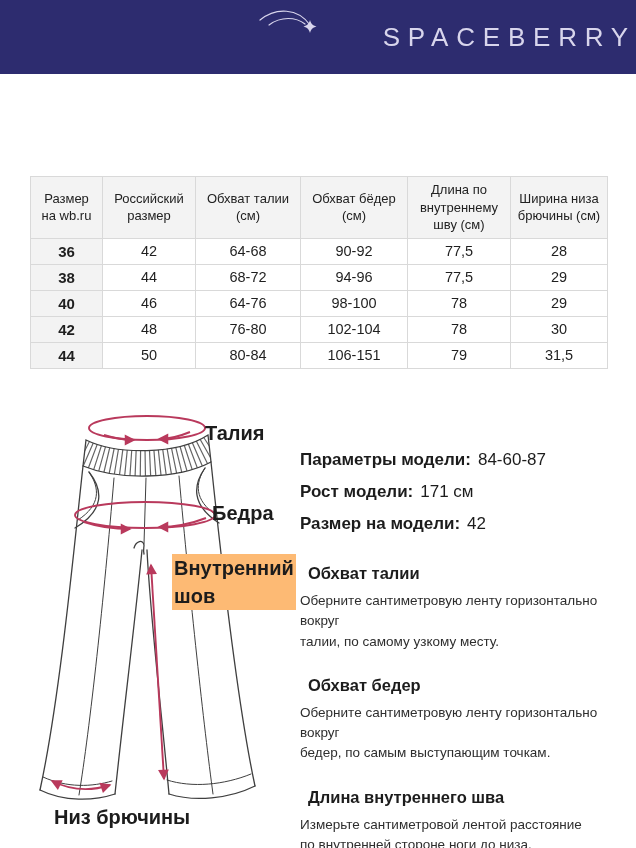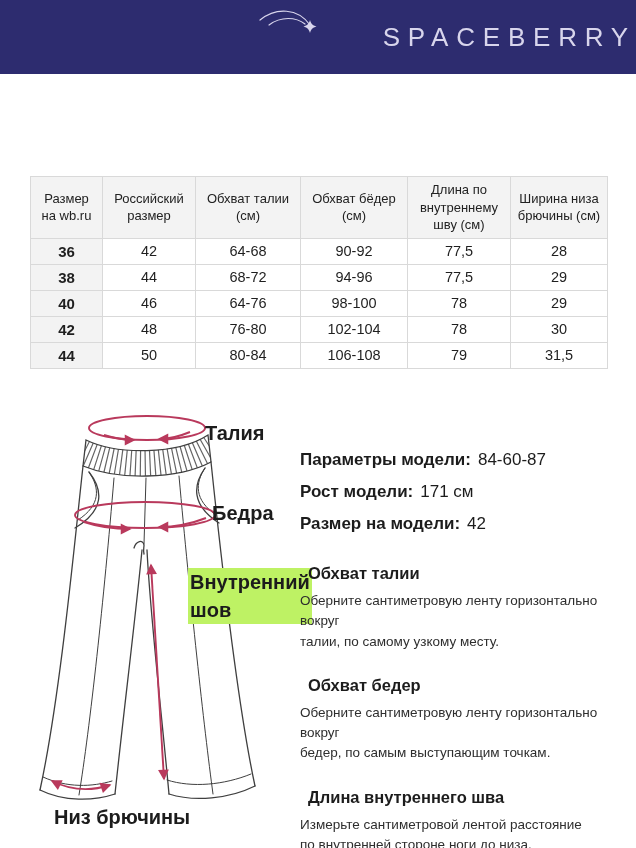--- a/index.html
+++ b/index.html
@@ -21,21 +21,21 @@
                          line-height:1.35; color:#222; padding:4px 6px; }
   .size-table tbody td { height:26px; font-size:14.5px; font-weight:400; background:#fff; }
   .size-table tbody td.rowhead { background:#f3f3f3; font-weight:700; font-size:15px; }
 
   
   .diagram { position:absolute; left:22px; top:398px; width:260px; height:430px; }
   .diagram svg { position:absolute; left:0; top:0; }
   .dlabel { position:absolute; font-weight:600; color:#1c1c1c; font-size:20px; line-height:1.4; }
   .dlabel.waist  { left:183px; top:21px; }
   .dlabel.hips   { left:190px; top:101px; }
-  .dlabel.inseam { left:150px; top:170px; white-space:pre-line; background:#bef264; padding:0 2px;margin-left:16px; }
+  .dlabel.inseam { left:150px; top:156px; white-space:pre-line; background:#fdba74; padding:0 2px; }
   .dlabel.hem    { left:32px;  top:405px; }
 
   
   .info-col { position:absolute; left:300px; top:444px; width:320px; }
   .model-line { font-size:17px; line-height:32px; color:#1c1c1c; }
   .ml-label { font-weight:700; margin-right:7px; }
   .guide-section { margin-top:24px; }
   .guide-section h3 { font-size:16.5px; font-weight:700; color:#1c1c1c; margin-bottom:8px;margin-left:8px; }
   .guide-section p { font-size:13.5px; line-height:1.5; color:#2e2e2e; white-space:pre-line; }
   .model-block { margin-bottom:13px; }
@@ -105,21 +105,21 @@
         <td>48</td>
         <td>76-80</td>
         <td>102-104</td>
         <td>78</td>
         <td>30</td>
       </tr>
       <tr>
         <td class="rowhead">44</td>
         <td>50</td>
         <td>80-84</td>
-        <td>106-108</td>
+        <td>106-151</td>
         <td>79</td>
         <td>31,5</td>
       </tr>
     </tbody>
   </table>
 
   <div class="diagram">
     <svg width="260" height="430" viewBox="0 0 260 430">
       <defs>
         <marker id="arr" viewBox="0 0 8 8" refX="6.5" refY="4" markerWidth="6.5" markerHeight="6.5" orient="auto-start-reverse">

